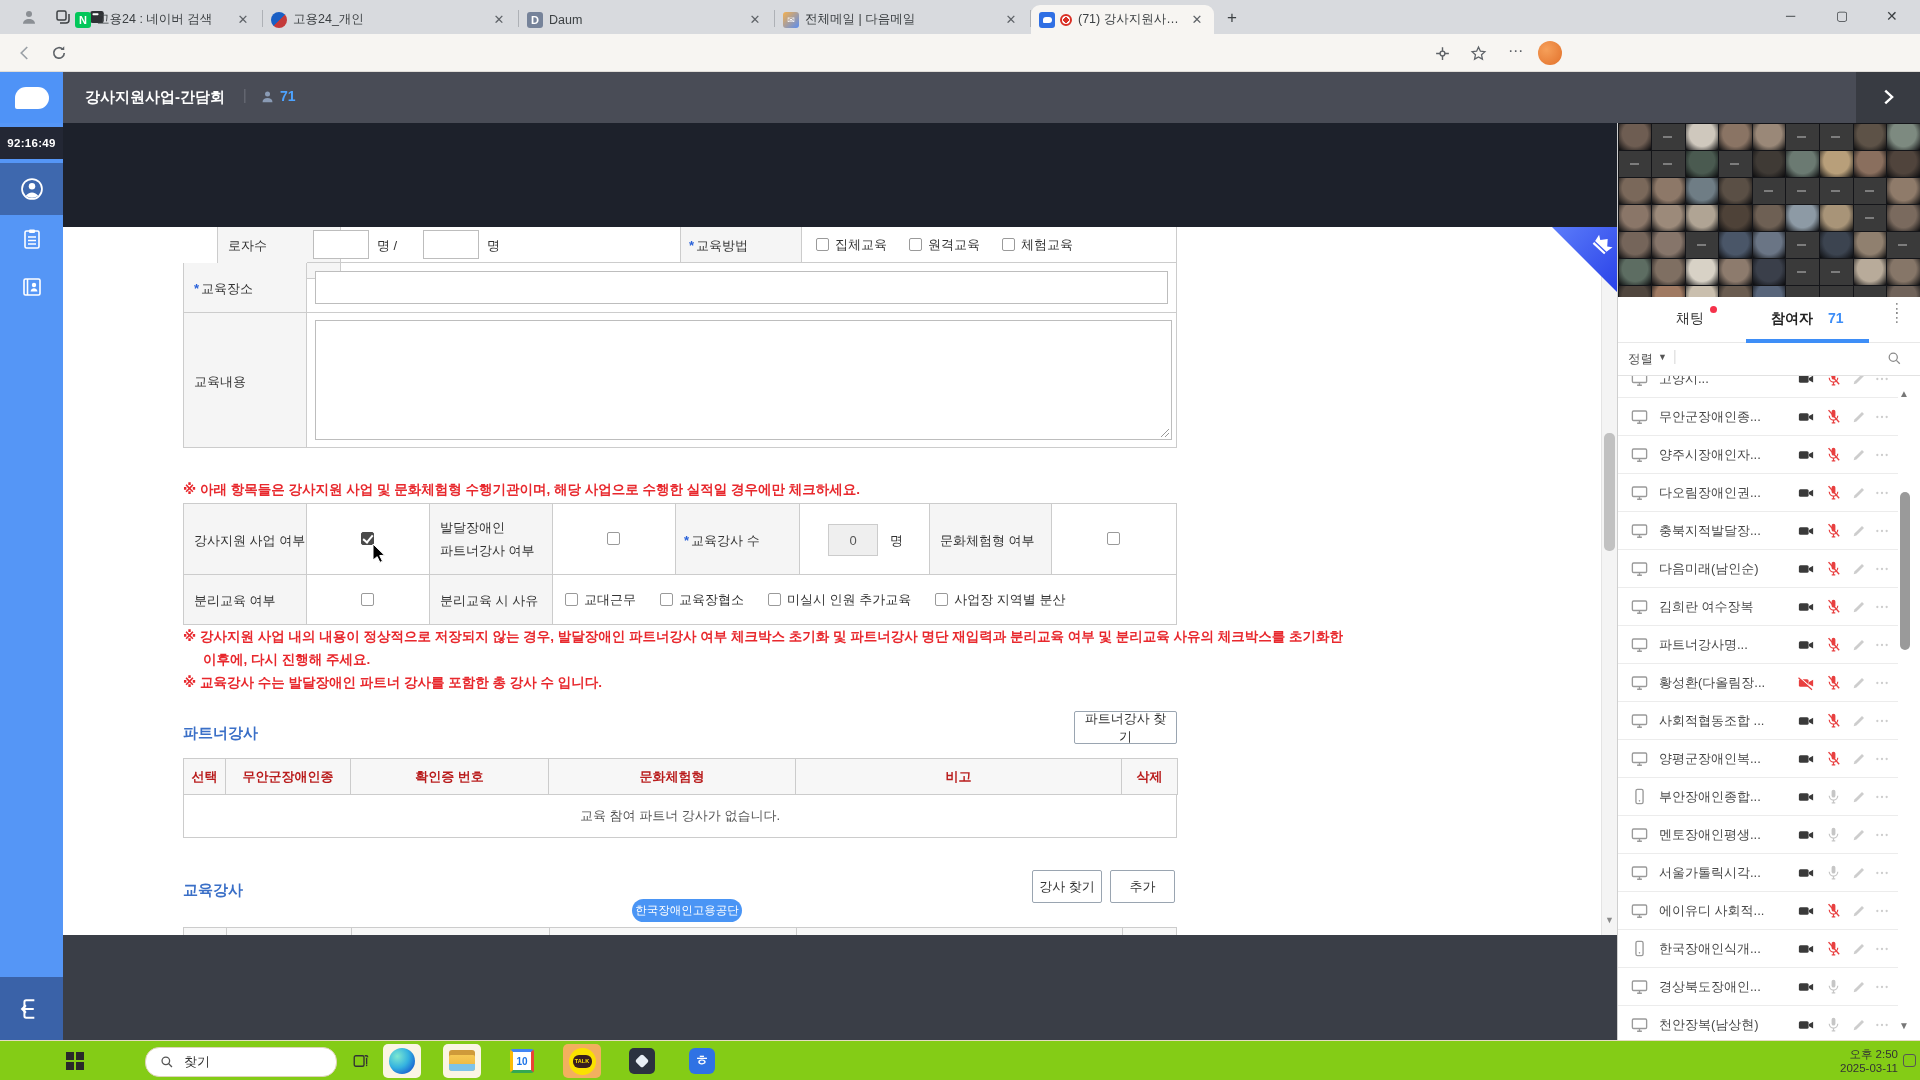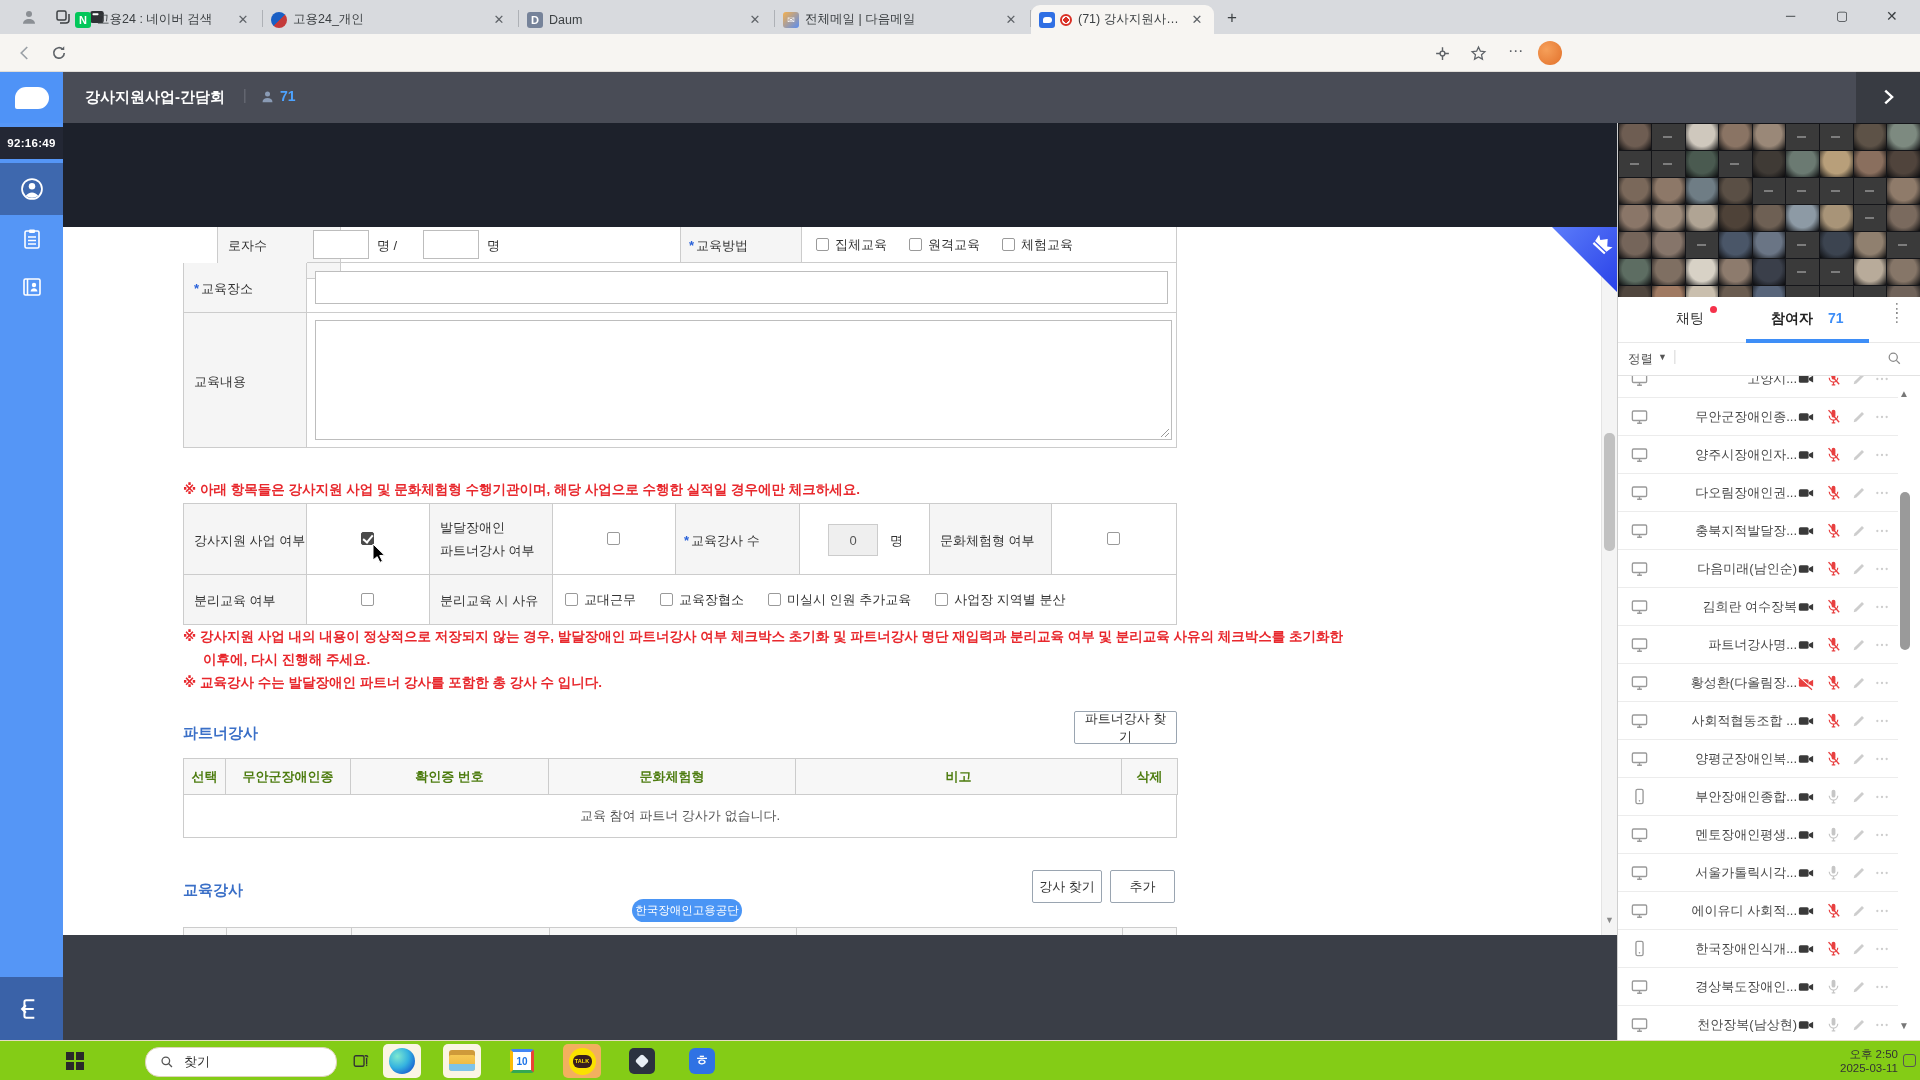--- a/index.html
+++ b/index.html
@@ -31,28 +31,28 @@
   .cell.l{border-left:1px solid #ccc;}
   .req{color:#2a62d9;margin-right:2px;font-weight:bold;}
   .cb{display:inline-block;width:13px;height:13px;border:1px solid #9a9a9a;background:#fff;border-radius:2px;box-sizing:border-box;vertical-align:middle;}
   .cb.checked{background:#4a4a4a;border-color:#4a4a4a;position:relative;}
   .cb.checked::after{content:"";position:absolute;left:3px;top:0px;width:4px;height:8px;border:solid #fff;border-width:0 2px 2px 0;transform:rotate(40deg);}
   .cblabel{font-size:13px;color:#333;margin-left:6px;vertical-align:middle;}
   .notice{position:absolute;font-size:13.5px;font-weight:bold;color:#e8282d;white-space:nowrap;}
   .inputbox{position:absolute;background:#fff;border:1px solid #bdbdbd;box-sizing:border-box;}
   .secbtn{position:absolute;background:#fff;border:1px solid #9aa5b1;border-radius:2px;font-size:13px;color:#333;display:flex;align-items:center;justify-content:center;box-sizing:border-box;}
   .sectitle{position:absolute;font-size:15px;font-weight:bold;color:#3a6fc7;}
-  .th{position:absolute;box-sizing:border-box;background:#f7f7f7;border:1px solid #ccc;border-left:none;display:flex;align-items:center;justify-content:center;font-size:13px;font-weight:bold;color:#4d7c0f;}
+  .th{position:absolute;box-sizing:border-box;background:#f7f7f7;border:1px solid #ccc;border-left:none;display:flex;align-items:center;justify-content:center;font-size:13px;font-weight:bold;color:#b91c1c;}
   
   #panel{left:1617px;top:123px;width:303px;height:917px;background:#fff;border-left:1px solid #cfcfcf;box-sizing:border-box;}
   #videogrid{position:absolute;left:0;top:0;width:303px;height:174px;background:#141519;overflow:hidden;display:flex;flex-wrap:wrap;}
   .vtile{width:32.6px;height:26px;margin:0.5px;position:relative;}
   .vtile.dark::after{content:"";position:absolute;left:11px;top:12px;width:9px;height:2px;background:#7d7d7d;}
   .prow{position:absolute;left:0;width:280px;height:38px;border-bottom:1px solid #ececec;display:flex;align-items:center;box-sizing:border-box;}
-  .pname{font-size:13px;color:#484848;margin-left:10px;width:138px;white-space:nowrap;overflow:hidden;text-align:right;}
+  .pname{font-size:13px;color:#484848;margin-left:10px;width:138px;white-space:nowrap;overflow:hidden;}
   
   #taskbar{left:0;top:1040px;width:1920px;height:40px;background:#84cc16;border-top:1px solid #e6dcc2;box-sizing:border-box;}
   .appslot{position:absolute;top:3px;width:38px;height:34px;border-radius:5px;display:flex;align-items:center;justify-content:center;}
 </style>
 </head>
 <body>
 
 <div class="abs" id="tabbar">
   <svg class="abs" style="left:20px;top:8px" width="18" height="18" viewBox="0 0 24 24">
       <circle cx="12" cy="8" r="4" fill="#8b8f94"></circle>

